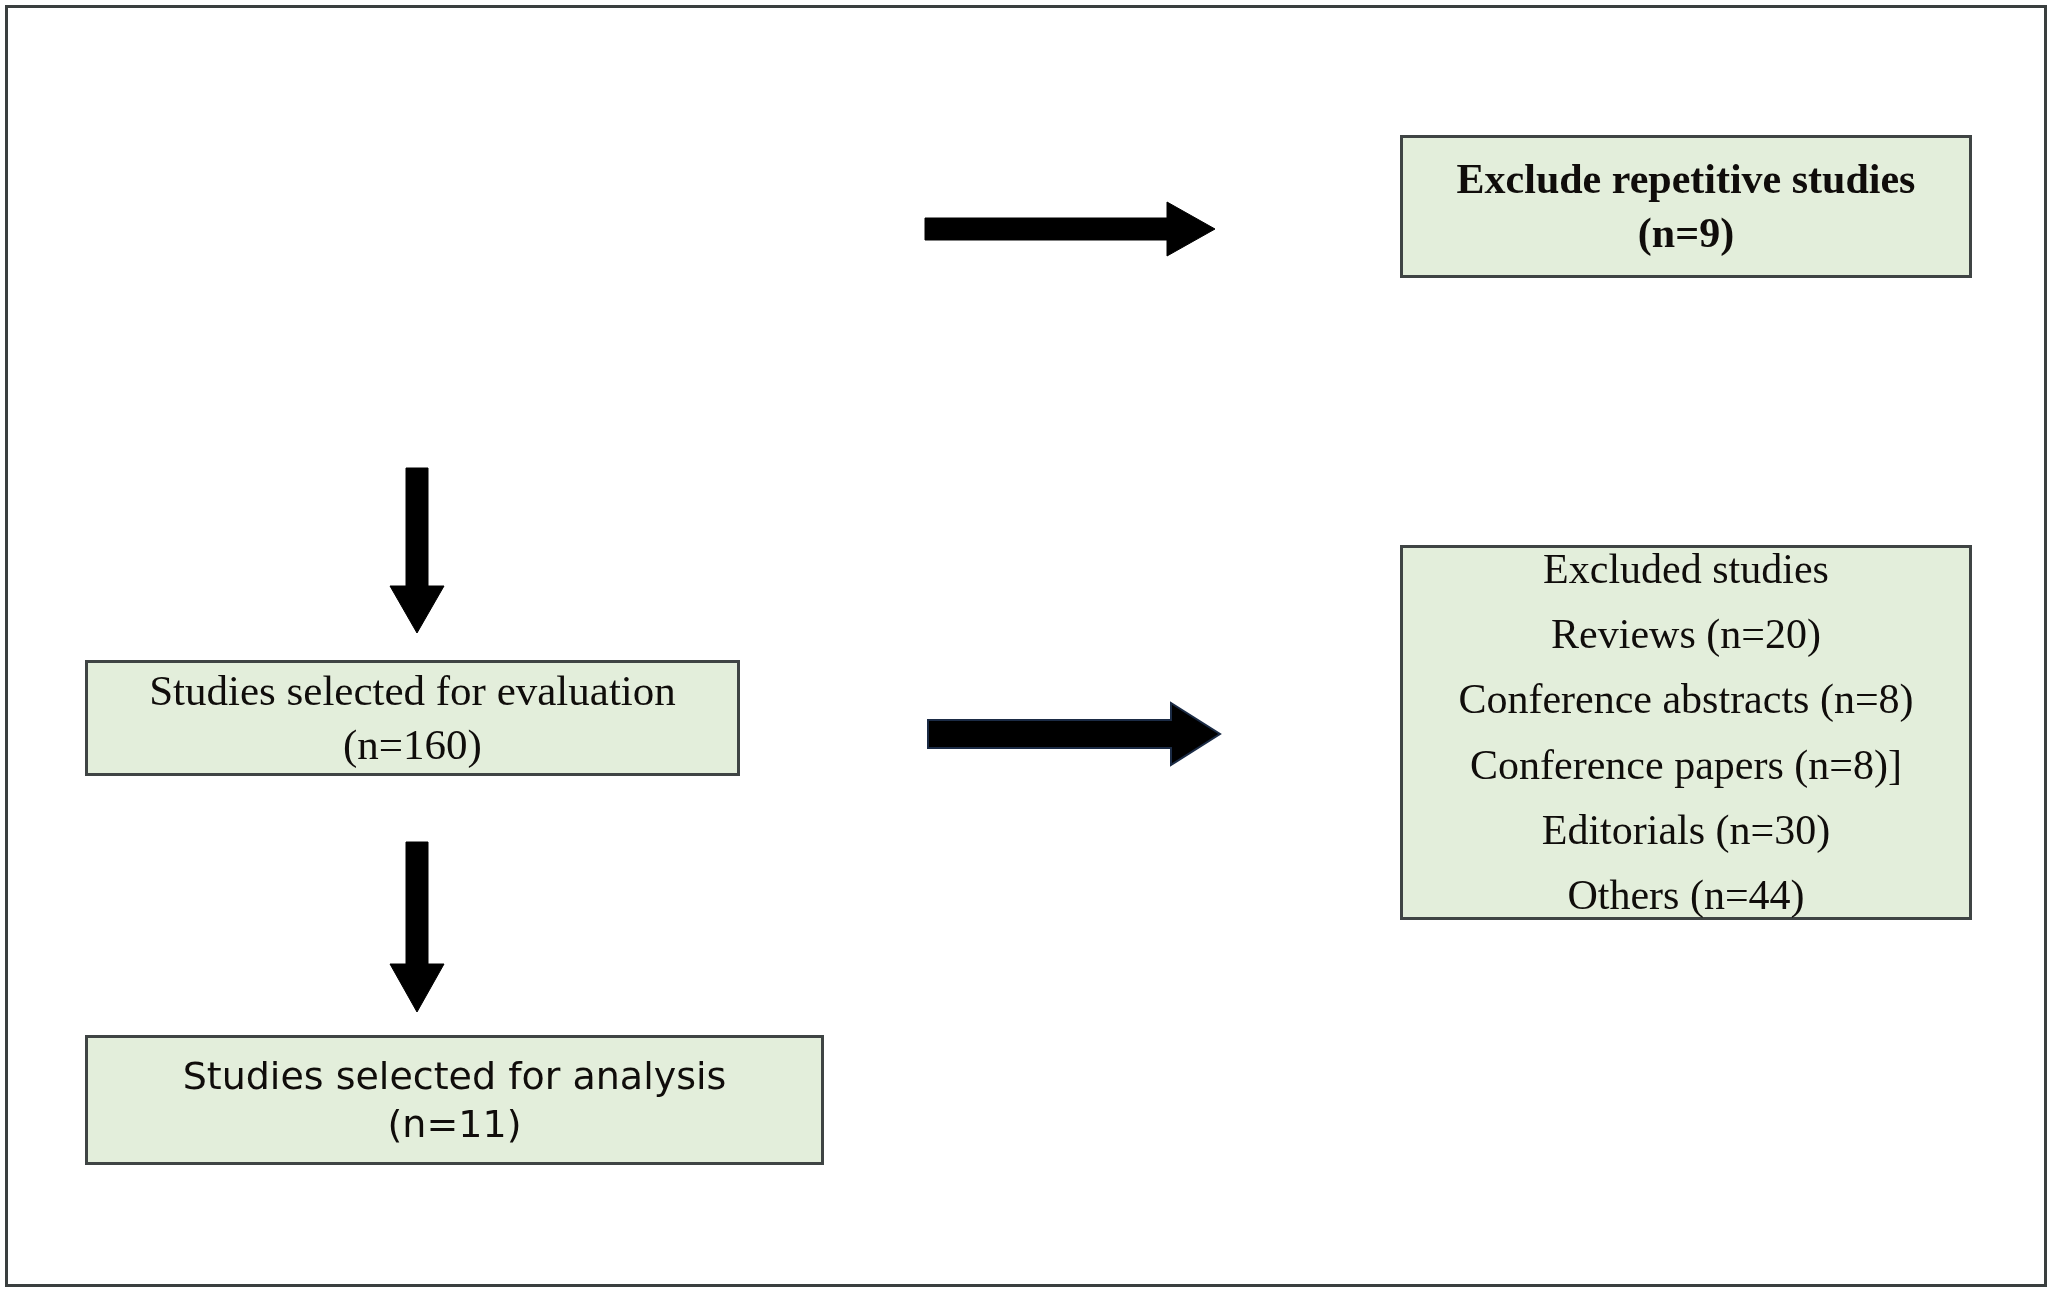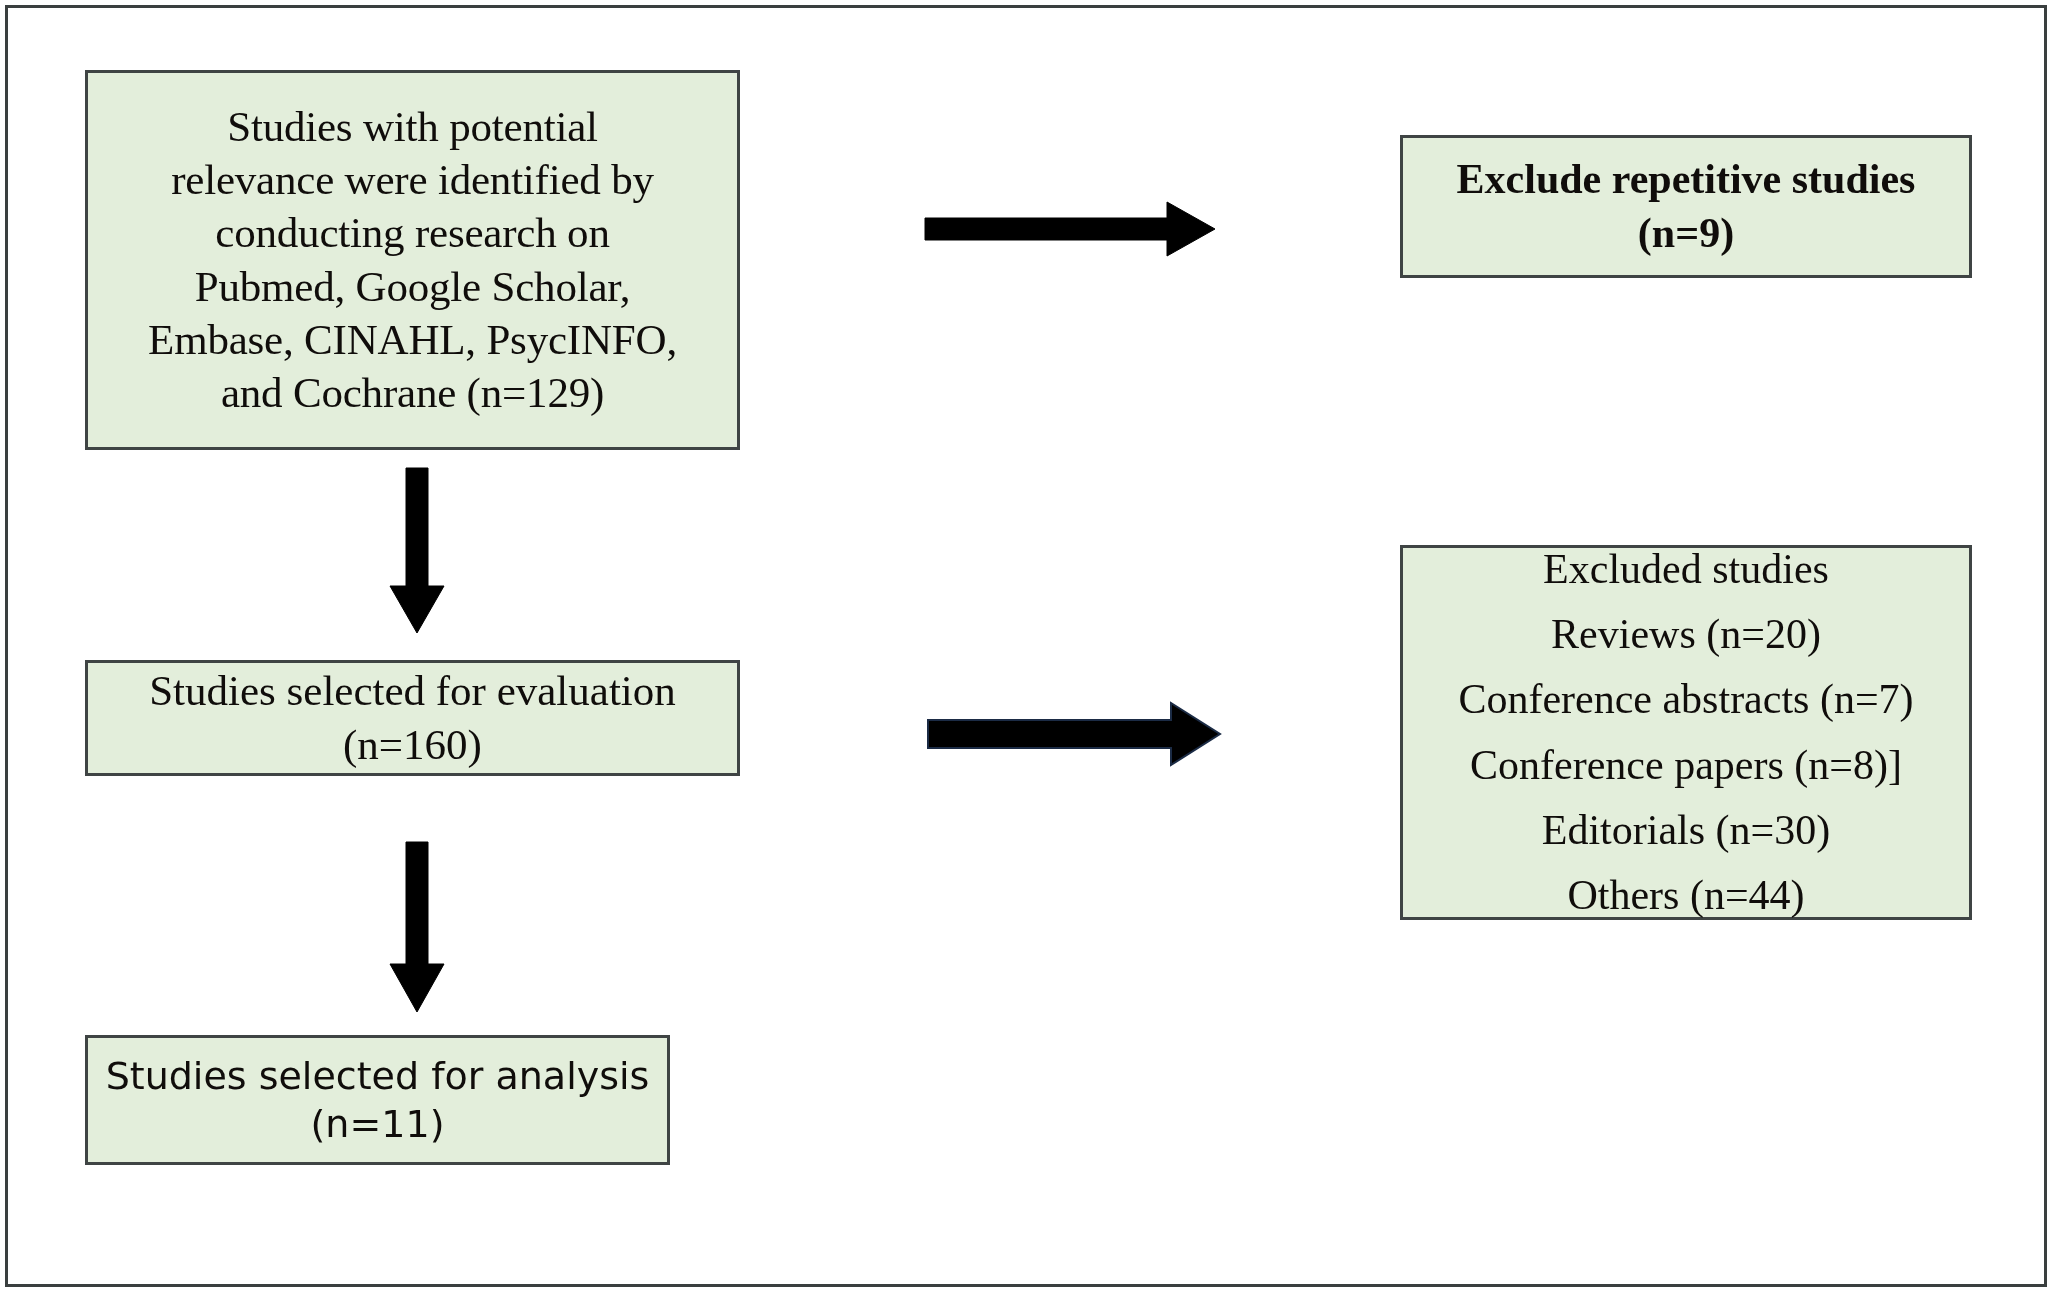--- a/index.html
+++ b/index.html
@@ -76,62 +76,54 @@
   }
   #box-evaluation .line { margin: 2px 0; }
 
   #box-excluded-studies {
     left: 1400px; top: 545px;  width: 572px;  height: 375px;
     font-size: 42px;
   }
   #box-excluded-studies .line { margin: 8px 0; }
 
   #box-analysis {
-    left: 85px;   top: 1035px; width: 585px;  height: 130px;
+    left: 85px;   top: 1035px; width: 739px;  height: 130px;
     font-size: 38px;
   }
   #box-analysis .line { margin: 2px 0; }
 
   
   .arrow {
     position: absolute;
     display: block;
   }
   .arrow svg { display: block; overflow: visible; }
 </style>
 </head>
 <body>
 
 <div id="canvas">
 
   <div id="outer-frame"></div>
 
-  <div class="flow-box serif-box" id="box-identified">
-    <span class="line">Studies with potential</span>
-    <span class="line">relevance were identified by</span>
-    <span class="line">conducting research on</span>
-    <span class="line">Pubmed, Google Scholar,</span>
-    <span class="line">Embase, CINAHL, PsycINFO,</span>
-    <span class="line">and Cochrane (n=129)</span>
-  </div>
 
   <div class="flow-box serif-box" id="box-exclude-repetitive">
     <span class="line">Exclude repetitive studies</span>
     <span class="line">(n=9)</span>
   </div>
 
   <div class="flow-box serif-box" id="box-evaluation">
     <span class="line">Studies selected for evaluation</span>
     <span class="line">(n=160)</span>
   </div>
 
   <div class="flow-box serif-box" id="box-excluded-studies">
     <span class="line">Excluded studies</span>
     <span class="line">Reviews (n=20)</span>
-    <span class="line">Conference abstracts (n=7)</span>
+    <span class="line">Conference abstracts (n=8)</span>
     <span class="line">Conference papers (n=8)]</span>
     <span class="line">Editorials (n=30)</span>
     <span class="line">Others (n=44)</span>
   </div>
 
   <div class="flow-box sans-box" id="box-analysis">
     <span class="line">Studies selected for analysis</span>
     <span class="line">(n=11)</span>
   </div>
 

